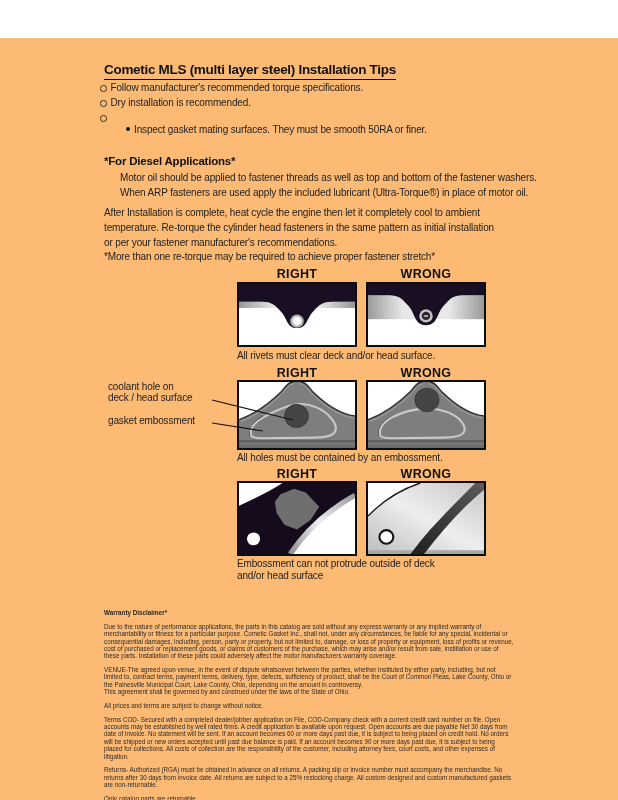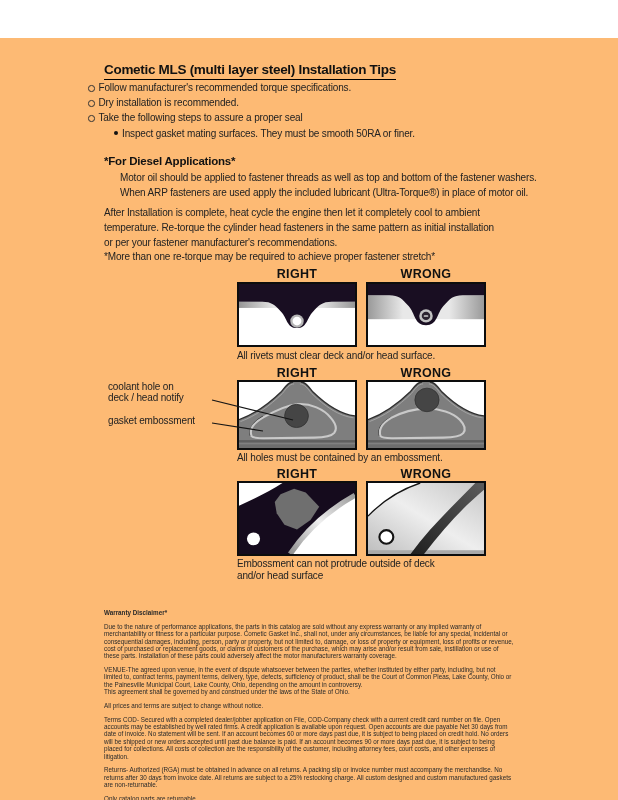--- a/index.html
+++ b/index.html
@@ -30,32 +30,31 @@
 </style>
 </head>
 <body>
 
 <div class="page">
 
   <div class="abs" style="left:104px;top:22px;">
     <span class="title">Cometic MLS (multi layer steel) Installation Tips</span>
   </div>
 
-  <div class="abs" style="left:88px;top:42px;width:470px;">
+  <div class="abs" style="left:100px;top:42px;width:470px;">
     <div class="trow body">
       <span class="obullet"></span>
       <span>Follow manufacturer's recommended torque specifications.</span>
     </div>
     <div class="trow body">
       <span class="obullet"></span>
       <span>Dry installation is recommended.</span>
     </div>
     <div class="trow body">
       <span class="obullet"></span>
-      <span>Take the following steps to assure a proper seal</span>
     </div>
     <div class="trow body sub">
       <span class="sbullet"></span>
       <span>Inspect gasket mating surfaces.  They must be smooth 50RA or finer.</span>
     </div>
   </div>
 
   <div class="abs h2" style="left:104px;top:117px;">*For Diesel Applications*</div>
   <div class="abs body pre" style="left:120px;top:132px;width:500px;">Motor oil should be applied to fastener threads as well as top and bottom of the fastener washers.
 When ARP fasteners are used apply the included lubricant (Ultra-Torque®) in place of motor oil.</div>
@@ -140,21 +139,21 @@
       <line x1="0" y1="65.5" x2="120" y2="65.5" stroke="#8f8f8f" stroke-width="0.8"></line>
       <path d="M12,57 C10,49 14,43 24,37.5" fill="none" stroke="#2d2d2d" stroke-width="1.6"></path>
       <path d="M13,57.5 C10.5,50 14,44 24,38 C36,31.5 48,28.5 60,28.2 C74,28 88,32.5 95,40 C100,45.5 101.5,50.5 98.5,54.2 C95.5,57.8 88,58.8 78,59 L26,59.6 C19,59.7 14.5,59.4 13,57.5 Z" fill="none" stroke="#c9c9c9" stroke-width="2.2" stroke-linejoin="round"></path>
       <circle cx="61" cy="19" r="12.5" fill="#454545" stroke="#303030" stroke-width="0.8"></circle>
     </svg>
   </div>
   <div class="abs caption" style="left:237px;top:414px;width:280px;">All holes must be contained by an embossment.</div>
 
   <div class="abs sidelabel" style="left:108px;top:343px;width:102px;">
     <span style="display:block;">coolant hole on</span>
-    <span style="display:block;">deck / head notify</span>
+    <span style="display:block;">deck / head surface</span>
   </div>
   <div class="abs sidelabel" style="left:108px;top:377px;width:102px;">gasket embossment</div>
   <svg class="abs" style="left:110px;top:338px;z-index:5;pointer-events:none;" width="190" height="62" viewBox="0 0 190 62">
     <line x1="102" y1="24" x2="183" y2="44" stroke="#151515" stroke-width="1.1"></line>
     <line x1="102" y1="47" x2="153" y2="55" stroke="#151515" stroke-width="1.1"></line>
   </svg>
 
   <div class="abs dheader" style="left:237px;top:429px;">RIGHT</div>
   <div class="abs dheader" style="left:366px;top:429px;">WRONG</div>
 

